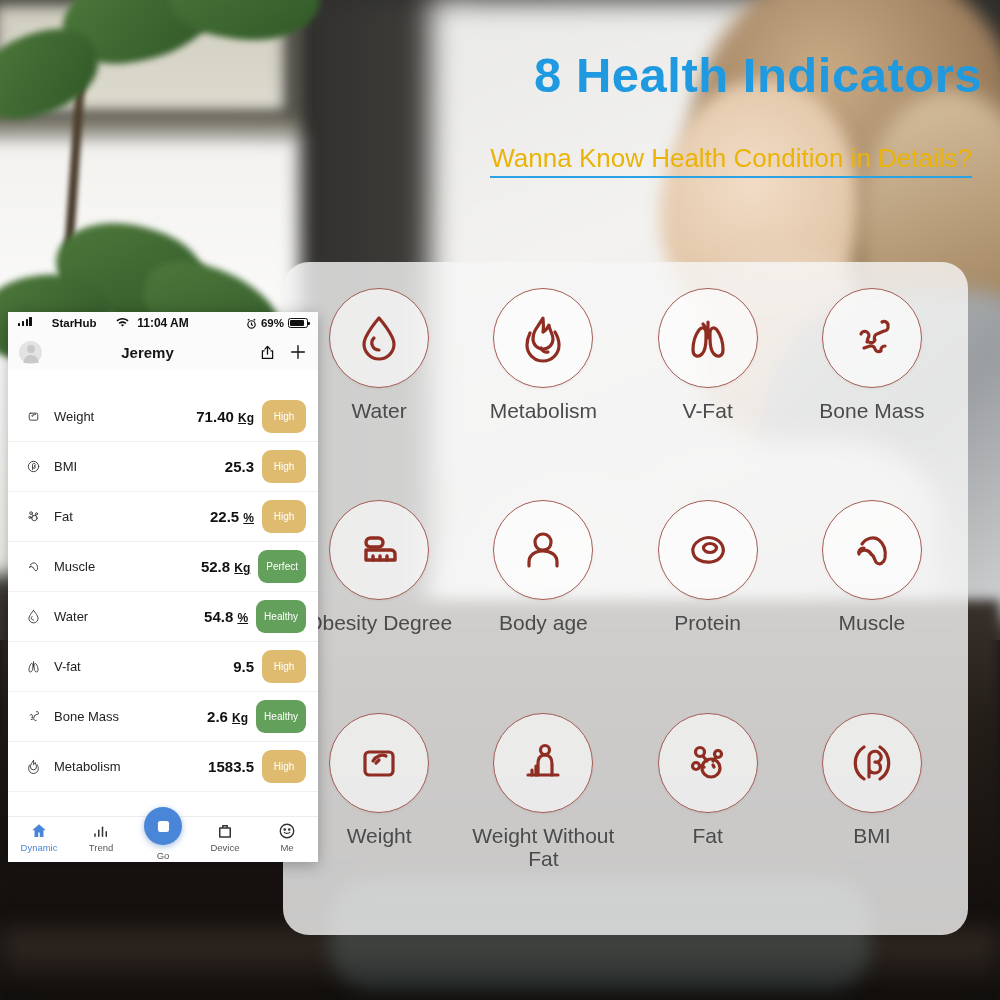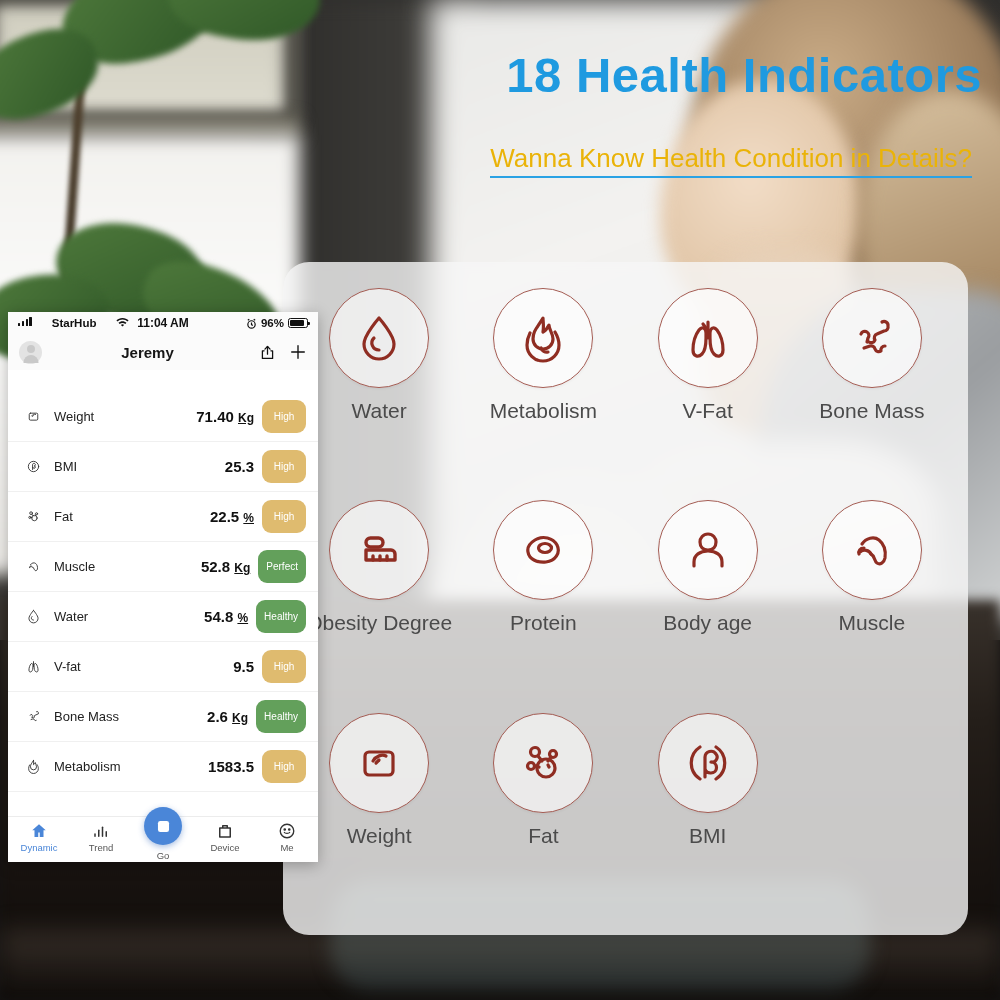--- a/index.html
+++ b/index.html
@@ -251,21 +251,21 @@
     <div class="bg-floor-shine"></div>
     <div class="stem"></div>
     <div class="leaf l1"></div>
       <div class="leaf l2"></div>
       <div class="leaf l3"></div>
     <div class="leaf l4"></div>
       <div class="leaf l5"></div>
       <div class="leaf l6"></div>
   </div>
 
-  <div class="headline">18 Health Indicators</div>
+  <div class="headline">8 Health Indicators</div>
   <div class="subline"><span>Wanna Know Health Condition in Details?</span></div>
 
   <div class="panel">
     <div class="grid">
 
       <div class="cell">
         <div class="circ">
           <svg width="56" height="56" viewBox="0 0 56 56" fill="none" stroke="#8f2d22" stroke-width="3.2" stroke-linecap="round" stroke-linejoin="round">
             <path d="M28 8 C28 8 13 25 13 34 a15 15 0 0 0 30 0 C43 25 28 8 28 8 Z"></path>
             <path d="M23 28 a7 7 0 0 0 5 12"></path>
@@ -315,35 +315,35 @@
             <path d="M15 28 h25 a4 4 0 0 1 4 4 v6 h-29 Z"></path>
             <path d="M22 34 v4 M29 34 v4 M36 34 v4"></path>
           </svg>
         </div>
         <div class="clabel">Obesity Degree</div>
       </div>
 
       <div class="cell">
         <div class="circ">
           <svg width="56" height="56" viewBox="0 0 56 56" fill="none" stroke="#8f2d22" stroke-width="3.2" stroke-linecap="round" stroke-linejoin="round">
+            <path d="M28 12 c5 0 8 4 8 8 0 5 -3 8 -8 8 -5 0 -8 -3 -8 -8 0 -4 3 -8 8 -8Z"></path>
+            <path d="M14 44 v-4 c0 -7 6 -11 14 -11 8 0 14 4 14 11 v4"></path>
+          </svg>
+        </div>
+        <div class="clabel">Body age</div>
+      </div>
+
+      <div class="cell">
+        <div class="circ">
+          <svg width="56" height="56" viewBox="0 0 56 56" fill="none" stroke="#8f2d22" stroke-width="3.2" stroke-linecap="round" stroke-linejoin="round">
             <path d="M20 18 c8 -5 18 -2 22 5 4 8 -2 16 -11 17 -9 1 -17 -3 -18 -10 -1 -5 2 -9 7 -12Z"></path>
             <ellipse cx="30" cy="26" rx="6.5" ry="4.5"></ellipse>
           </svg>
         </div>
         <div class="clabel">Protein</div>
-      </div>
-
-      <div class="cell">
-        <div class="circ">
-          <svg width="56" height="56" viewBox="0 0 56 56" fill="none" stroke="#8f2d22" stroke-width="3.2" stroke-linecap="round" stroke-linejoin="round">
-            <path d="M28 12 c5 0 8 4 8 8 0 5 -3 8 -8 8 -5 0 -8 -3 -8 -8 0 -4 3 -8 8 -8Z"></path>
-            <path d="M14 44 v-4 c0 -7 6 -11 14 -11 8 0 14 4 14 11 v4"></path>
-          </svg>
-        </div>
-        <div class="clabel">Body age</div>
       </div>
 
       <div class="cell">
         <div class="circ">
           <svg width="56" height="56" viewBox="0 0 56 56" fill="none" stroke="#8f2d22" stroke-width="3.2" stroke-linecap="round" stroke-linejoin="round">
             <path d="M18 22 c4 -6 12 -8 17 -4 5 4 7 11 6 18 -1 5 -5 7 -8 5 -3 -2 -2 -7 -6 -9"></path>
             <path d="M16 30 c4 -3 9 -2 11 2"></path>
             <path d="M20 26 c-4 0 -6 3 -5 6"></path>
           </svg>
         </div>
@@ -354,20 +354,32 @@
         <div class="circ">
           <svg width="56" height="56" viewBox="0 0 56 56" fill="none" stroke="#8f2d22" stroke-width="3.2" stroke-linecap="round" stroke-linejoin="round">
             <path d="M18 17 h20 a4 4 0 0 1 4 4 v15 a4 4 0 0 1 -4 4 h-20 a4 4 0 0 1 -4 -4 v-15 a4 4 0 0 1 4 -4Z"></path>
             <path d="M22 26 c3 -5 9 -7 13 -5"></path>
             <path d="M28 25 l-3 3"></path>
           </svg>
         </div>
         <div class="clabel">Weight</div>
       </div>
 
+      <div class="cell">
+        <div class="circ">
+          <svg width="56" height="56" viewBox="0 0 56 56" fill="none" stroke="#8f2d22" stroke-width="3.2" stroke-linecap="round" stroke-linejoin="round">
+            <circle cx="30" cy="15" r="4.5"></circle>
+            <path d="M30 20 c-5 0 -7 4 -7 9 v11"></path>
+            <path d="M30 20 c5 0 7 4 7 9 v11"></path>
+            <path d="M13 40 h30"></path>
+            <path d="M17 40 v-5 M21 40 v-9"></path>
+          </svg>
+        </div>
+        <div class="clabel">Weight Without Fat</div>
+      </div>
 
       <div class="cell">
         <div class="circ">
           <svg width="56" height="56" viewBox="0 0 56 56" fill="none" stroke="#8f2d22" stroke-width="3.2" stroke-linecap="round" stroke-linejoin="round">
             <circle cx="31" cy="33" r="9"></circle>
             <circle cx="20" cy="17" r="4.5"></circle>
             <circle cx="38" cy="19" r="3.5"></circle>
             <circle cx="16" cy="31" r="3.5"></circle>
             <path d="M23 21 l4 5 M36 22 l-3 4 M20 31 l4 1"></path>
             <path d="M33 30 l1 2"></path>
@@ -406,21 +418,21 @@
           <path d="M6.5 4.2c-1.5 0-2.9.6-4 1.5l1.2 1.2c.8-.6 1.7-1 2.8-1s2 .4 2.8 1l1.2-1.2c-1.1-.9-2.5-1.5-4-1.5Z"></path>
           <path d="M6.5 7.2c-.6 0-1.2.3-1.6.7l1.6 1.7 1.6-1.7c-.4-.4-1-.7-1.6-.7Z"></path>
         </svg>
       </div>
       <div class="sb-mid">11:04 AM</div>
       <div class="sb-right">
         <svg width="11" height="11" viewBox="0 0 12 12" fill="none" stroke="#111" stroke-width="1.3">
           <circle cx="6" cy="7" r="4"></circle>
             <path d="M2 2.5 3.6 1.2M10 2.5 8.4 1.2M6 5v2.2l1.4.9"></path>
         </svg>
-        <span>96%</span>
+        <span>69%</span>
         <span class="batt">
             <i></i>
           </span>
       </div>
     </div>
 
     <div class="navbar">
       <div class="avatar"></div>
       <div class="nav-title">Jeremy</div>
       <div class="nav-actions">

